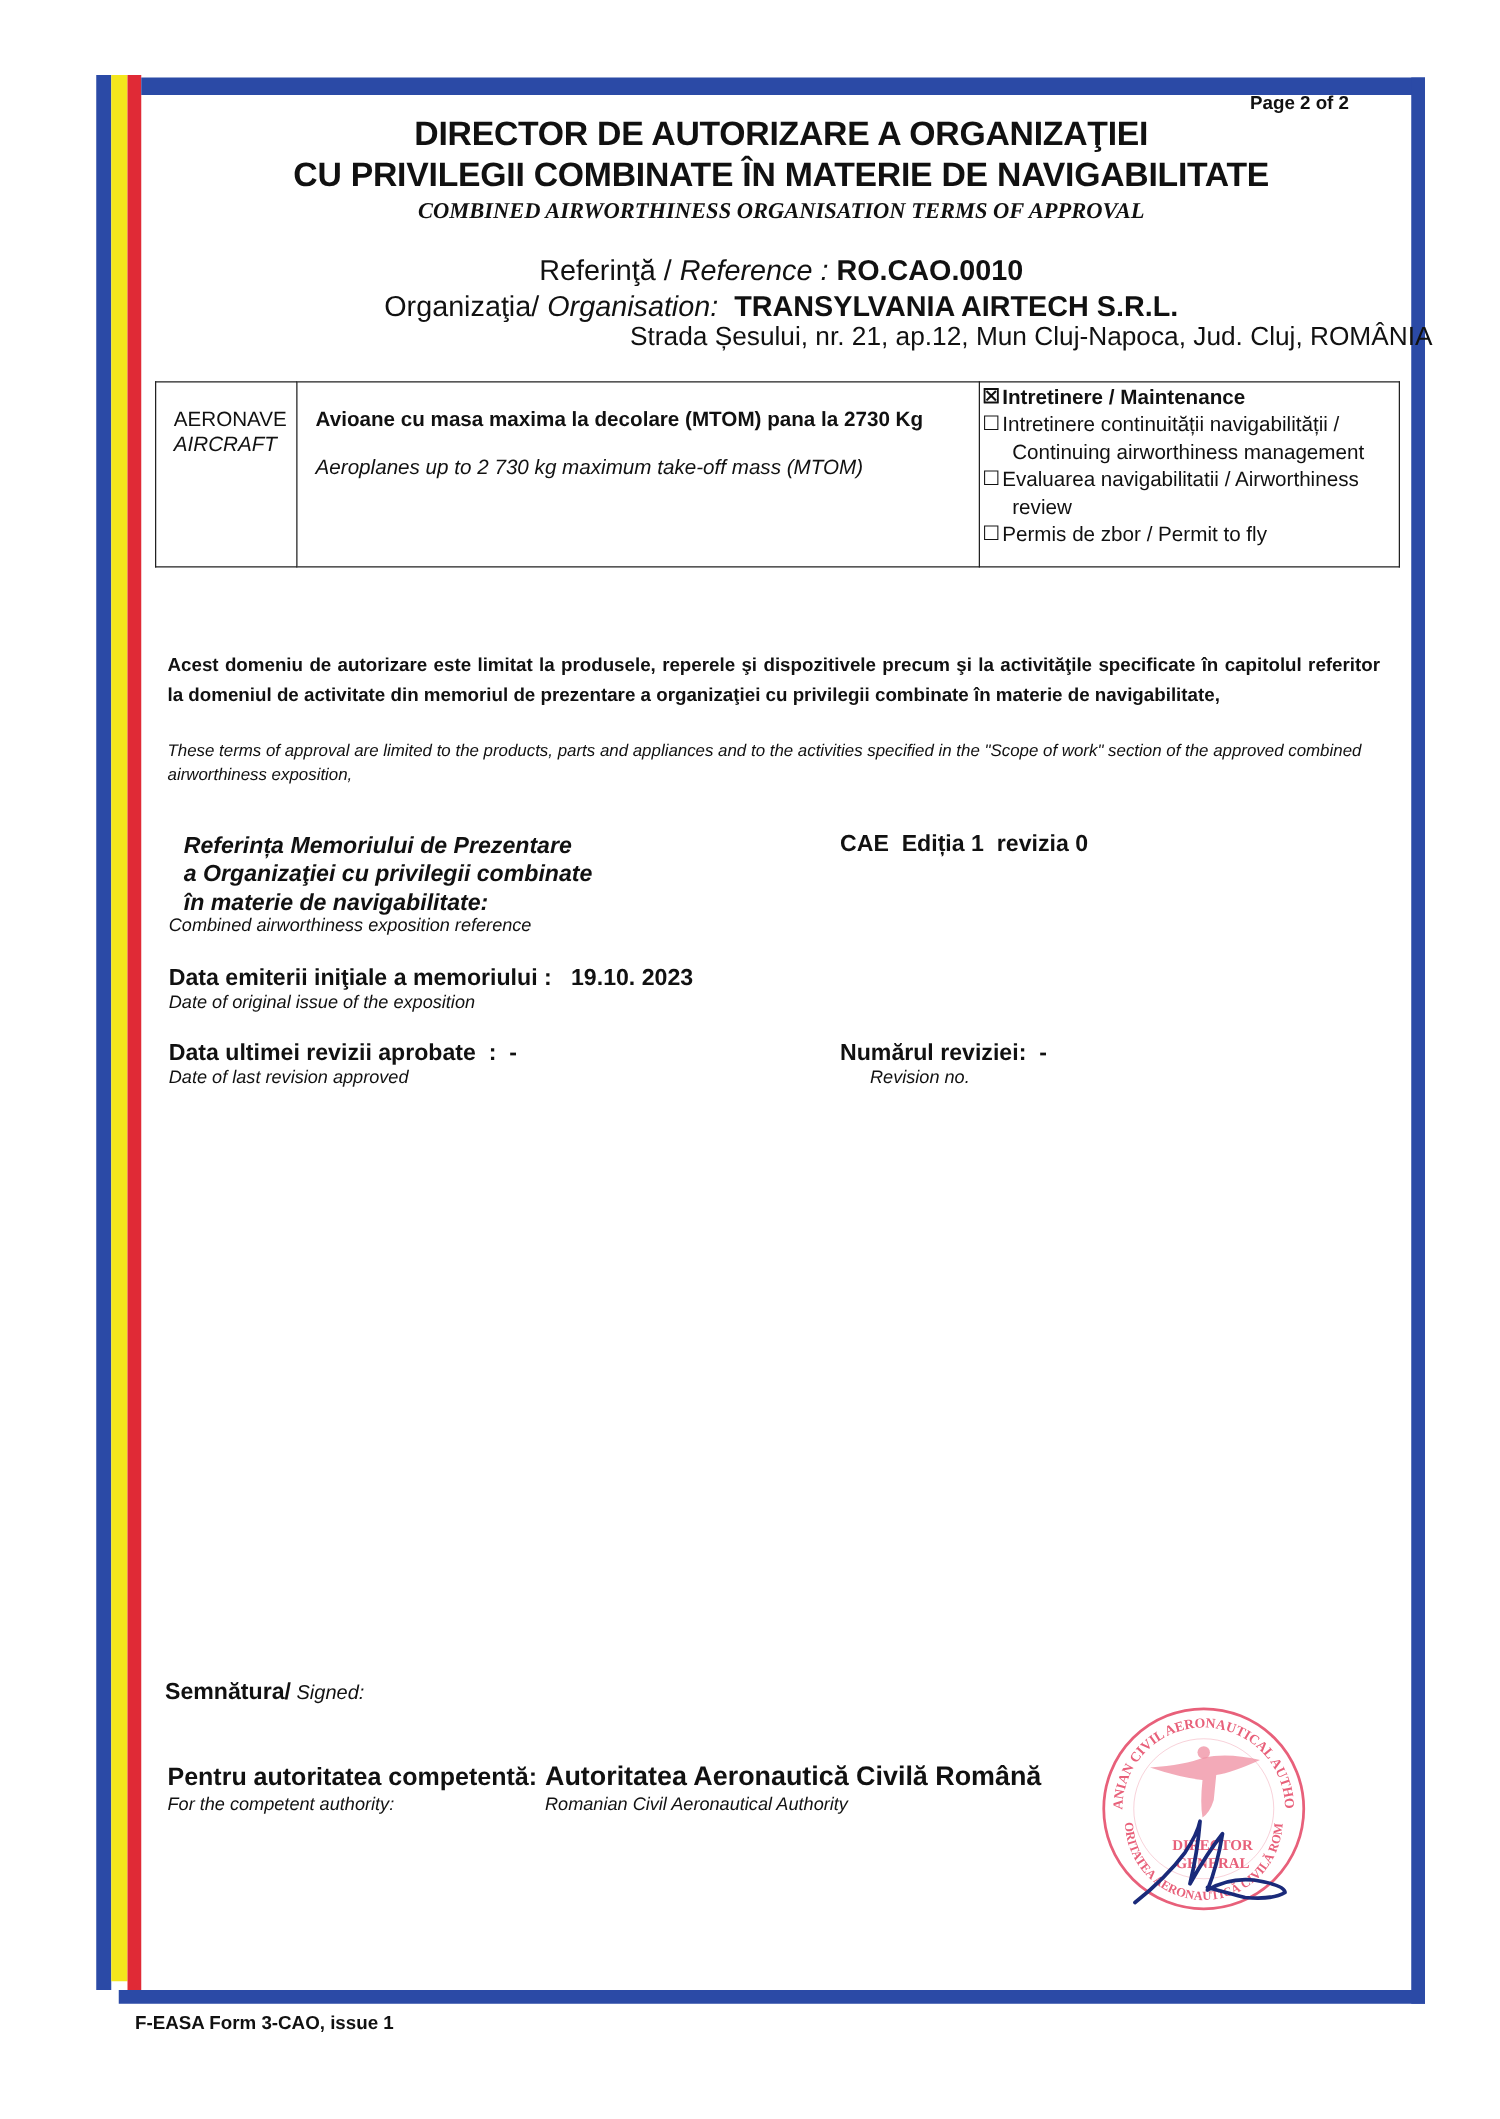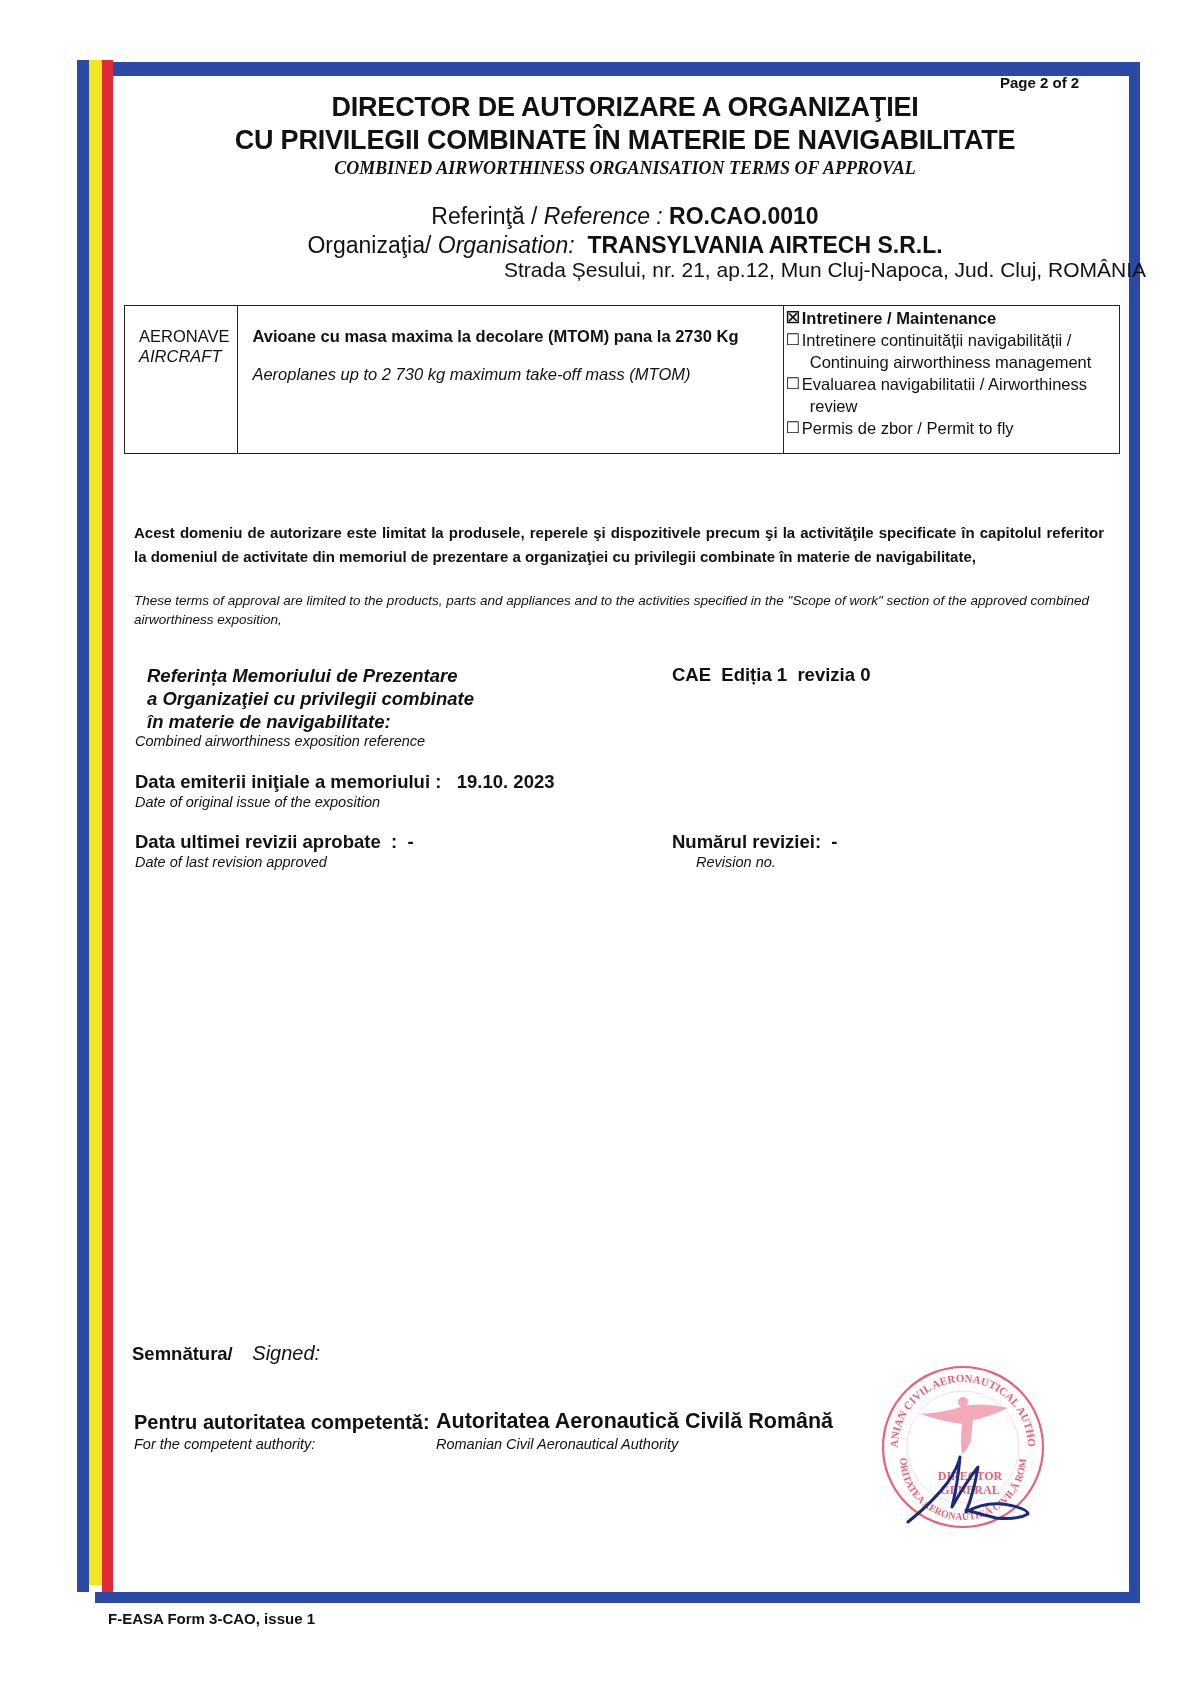--- a/index.html
+++ b/index.html
@@ -31,21 +31,21 @@
   .cae-label { left:135px; top:664px; font-size:18.5px; font-weight:bold; font-style:italic; line-height:23px;margin-left:12px; }
   .cae-sub { left:135px; top:733px; font-size:14.5px; font-style:italic; }
   .cae-value { left:672px; top:664px; font-size:18.5px; font-weight:bold; }
   .issue-label { left:135px; top:771px; font-size:18.5px; font-weight:bold; }
   .issue-sub { left:135px; top:794px; font-size:14.5px; font-style:italic; }
   .rev-label { left:135px; top:831px; font-size:18.5px; font-weight:bold; }
   .rev-sub { left:135px; top:854px; font-size:14.5px; font-style:italic; }
   .revno-label { left:672px; top:831px; font-size:18.5px; font-weight:bold; }
   .revno-sub { left:696px; top:854px; font-size:14.5px; font-style:italic; }
   .signed { left:132px; top:1342px; font-size:18.5px; }
-  .signed .en { font-size:20px; font-style:italic; font-weight:normal;margin-left:14px; }
+  .signed .en { font-size:16px; font-style:italic; font-weight:normal; }
   .auth-label { left:134px; top:1411px; font-size:20px; font-weight:bold; }
   .auth-value { left:436px; top:1409px; font-size:21.5px; font-weight:bold; }
   .auth-sub { left:134px; top:1436px; font-size:14.5px; font-style:italic; }
   .auth-sub2 { left:436px; top:1436px; font-size:14.5px; font-style:italic; }
   .footer { left:108px; top:1610px; font-size:15px; font-weight:bold; }
   .stamp { left:878px; top:1362px; width:170px; height:170px; }
 </style>
 </head>
 <body>
 

